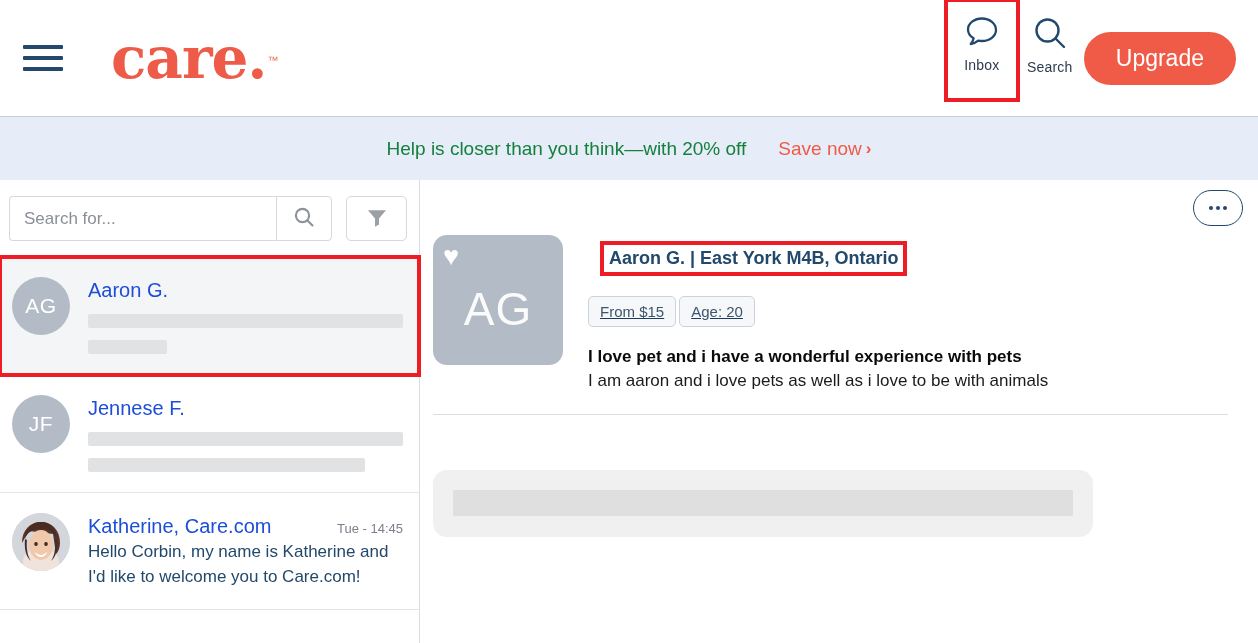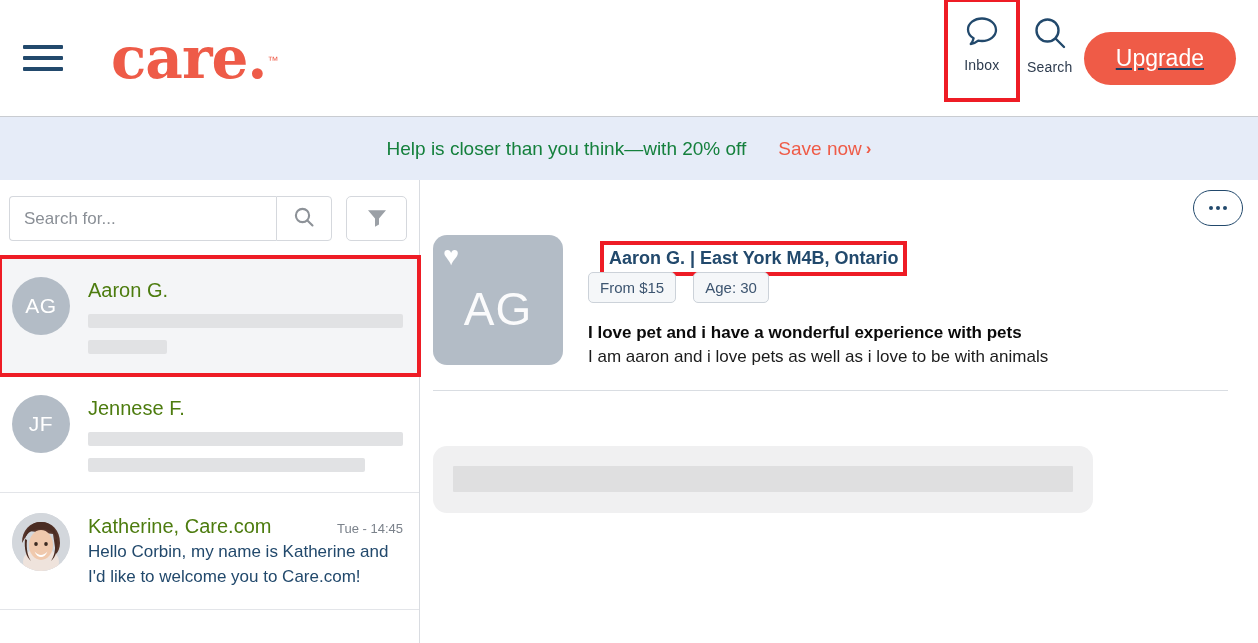--- a/index.html
+++ b/index.html
@@ -87,21 +87,20 @@
     outline-offset: 0;
     height: 96px;
     margin-top: 2px;
     padding-top: 12px;
     box-sizing: border-box;
   }
   .upgrade-wrap {
     display: flex;
     align-items: center;
     height: 117px;
-    text-decoration: underline;
   }
   .upgrade-btn {
     background: #ef5b47;
     color: #ffffff;
     border: none;
     border-radius: 30px;
     font-family: "Liberation Sans", sans-serif;
     font-size: 23px;
     padding: 15px 32px;
     cursor: pointer;
@@ -230,21 +229,21 @@
   }
   .convo-body { flex: 1; min-width: 0; padding-top: 2px; }
   .convo-top {
     display: flex;
     justify-content: space-between;
     align-items: baseline;
     gap: 8px;
   }
   .convo-name {
     font-size: 20px;
-    color: #4d7c0f;
+    color: #1d4ed8;
     white-space: nowrap;
   }
   .convo-time {
     font-size: 13px;
     color: #7b828b;
     white-space: nowrap;
   }
   .skel {
     background: #e1e2e4;
     border-radius: 2px;
@@ -321,21 +320,21 @@
   .profile-title {
     font-size: 18px;
     font-weight: 700;
     color: #22496c;
     display: inline-block;
     outline: 4px solid #ee1c25;
     padding: 3px 5px;
     line-height: 1.15;
     margin-left: 16px;
   }
-  .badges { display: flex; gap: 17px; margin-top: 0; }
+  .badges { display: flex; gap: 3px; margin-top: 24px; text-decoration: underline; }
   .badge {
     border: 1px solid #ccd2d9;
     background: #f5f7f9;
     border-radius: 5px;
     padding: 6px 11px;
     font-size: 15px;
     color: #3d5570;
   }
   .bio-head {
     margin-top: 20px;
@@ -510,21 +509,21 @@
       <div class="profile-avatar">
         <span class="heart">♥</span>
         <span class="inits">AG</span>
       </div>
 
       <div class="profile-info">
         <div class="profile-title">Aaron G. | East York M4B, Ontario</div>
 
         <div class="badges">
           <span class="badge">From $15</span>
-          <span class="badge">Age: 30</span>
+          <span class="badge">Age: 20</span>
         </div>
 
         <div class="bio-head">I love pet and i have a wonderful experience with pets</div>
         <div class="bio-text">I am aaron and i love pets as well as i love to be with animals</div>
       </div>
     </div>
 
     <div class="divider"></div>
 
     <div class="msg-skeleton">

